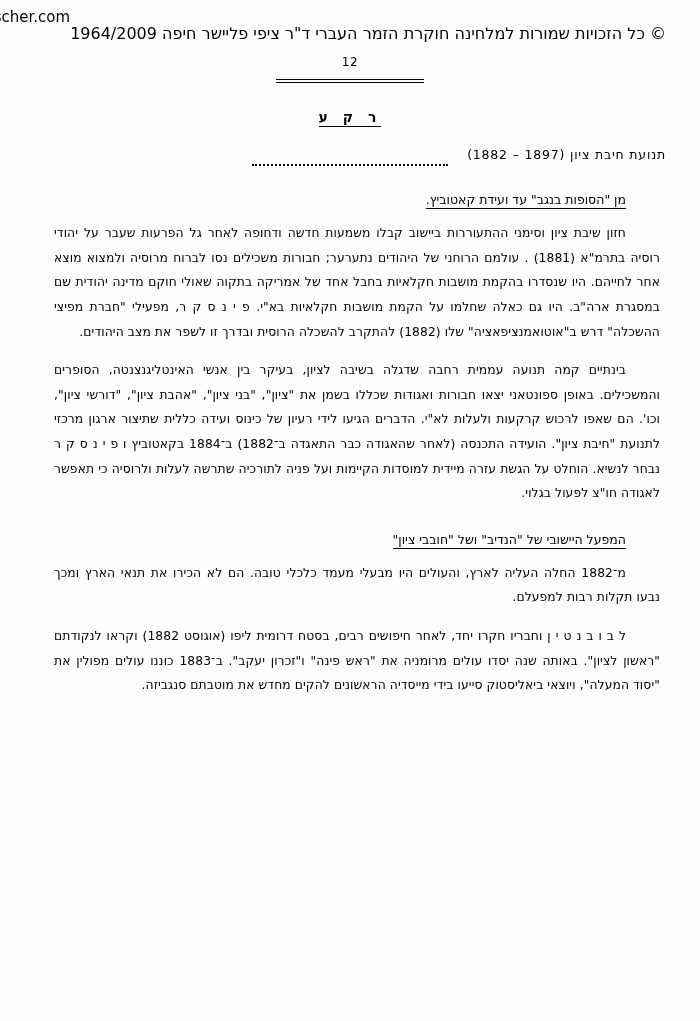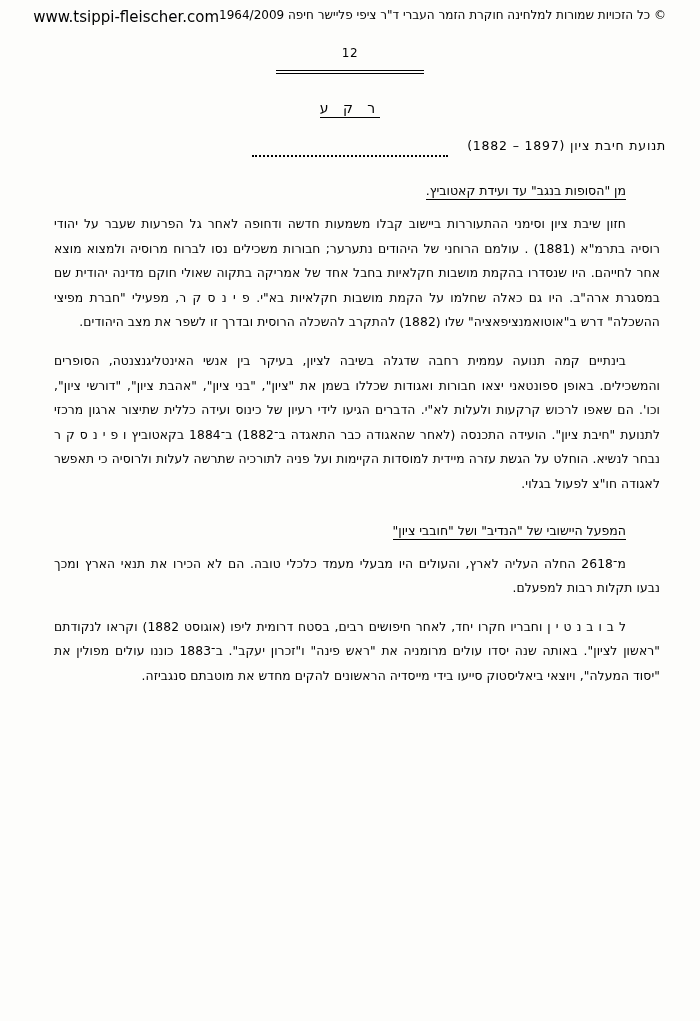--- a/index.html
+++ b/index.html
@@ -30,34 +30,35 @@
     align-items: flex-start;
     justify-content: space-between;
     font-size: 10.5px;
     line-height: 1.2;
     direction: rtl;
   }
   .header-copyright {
     direction: rtl;
     unicode-bidi: isolate;
     white-space: nowrap;
-    font-size: 12px;
+    font-size: 16px;
     letter-spacing: 0px;
+    margin-top: 16px;
   }
   .header-site {
     direction: ltr;
     unicode-bidi: isolate;
     white-space: nowrap;
     font-size: 15px;
   }
 
   .page-number {
     text-align: center;
     font-size: 12px;
-    margin-top: 20px;
+    margin-top: 12px;
     margin-bottom: 10px;
     letter-spacing: 0.5px;
   }
 
   
   .chapter-title {
     direction: rtl;
     text-align: center;
     font-size: 14.5px;
     letter-spacing: 2.5px;
@@ -74,20 +75,21 @@
   .section-title {
     direction: rtl;
     text-align: center;
     font-size: 14px;
     letter-spacing: 5px;
     margin-top: 26px;
   }
   .section-title .underline {
     border-bottom: 1px solid #000;
     padding-bottom: 1px;
+    font-weight: bold;
   }
 
   .subsection-title {
     direction: rtl;
     font-size: 12.5px;
     letter-spacing: 0.8px;
     margin-top: 22px;
   }
   .dashed-rule {
     width: 196px;
@@ -152,18 +154,18 @@
   </div>
 
   <div class="para indent">חזון שיבת ציון וסימני ההתעוררות ביישוב קבלו משמעות חדשה ודחופה לאחר גל הפרעות שעבר על יהודי רוסיה בתרמ"א (1881) . עולמם הרוחני של היהודים נתערער; חבורות משכילים נסו לברוח מרוסיה ולמצוא מוצא אחר לחייהם. היו שנסדרו בהקמת מושבות חקלאיות בחבל אחד של אמריקה בתקוה שאולי חוקם מדינה יהודית שם במסגרת ארה"ב. היו גם כאלה שחלמו על הקמת מושבות חקלאיות בא"י. פ י נ ס ק ר, מפעילי "חברת מפיצי ההשכלה" דרש ב"אוטואמנציפאציה" שלו (1882) להתקרב להשכלה הרוסית ובדרך זו לשפר את מצב היהודים.</div>
 
   <div class="para indent">בינתיים קמה תנועה עממית רחבה שדגלה בשיבה לציון, בעיקר בין אנשי האינטליגנצנטה, הסופרים והמשכילים. באופן ספונטאני יצאו חבורות ואגודות שכללו בשמן את "ציון", "בני ציון", "אהבת ציון", "דורשי ציון", וכו'. הם שאפו לרכוש קרקעות ולעלות לא"י. הדברים הגיעו לידי רעיון של כינוס ועידה כללית שתיצור ארגון מרכזי לתנועת "חיבת ציון". הועידה התכנסה (לאחר שהאגודה כבר התאגדה ב־1882) ב־1884 בקאטוביץ ו פ י נ ס ק ר נבחר לנשיא. הוחלט על הגשת עזרה מיידית למוסדות הקיימות ועל פניה לתורכיה שתרשה לעלות ולרוסיה כי תאפשר לאגודה חו"צ לפעול בגלוי.</div>
 
   <div class="para-heading">
     <span class="underline">המפעל היישובי של "הנדיב" ושל "חובבי ציון"</span>
   </div>
 
-  <div class="para indent">מ־2618 החלה העליה לארץ, והעולים היו מבעלי מעמד כלכלי טובה. הם לא הכירו את תנאי הארץ ומכך נבעו תקלות רבות למפעלם.</div>
+  <div class="para indent">מ־1882 החלה העליה לארץ, והעולים היו מבעלי מעמד כלכלי טובה. הם לא הכירו את תנאי הארץ ומכך נבעו תקלות רבות למפעלם.</div>
 
   <div class="para indent">ל ב ו ב נ ט י ן וחבריו חקרו יחד, לאחר חיפושים רבים, בסטח דרומית ליפו (אוגוסט 1882) וקראו לנקודתם "ראשון לציון". באותה שנה יסדו עולים מרומניה את "ראש פינה" ו"זכרון יעקב". ב־1883 כוננו עולים מפולין את "יסוד המעלה", ויוצאי ביאליסטוק סייעו בידי מייסדיה הראשונים להקים מחדש את מוטבתם סנגביזה.</div>
 
 
 </div>
 
 </body></html>

